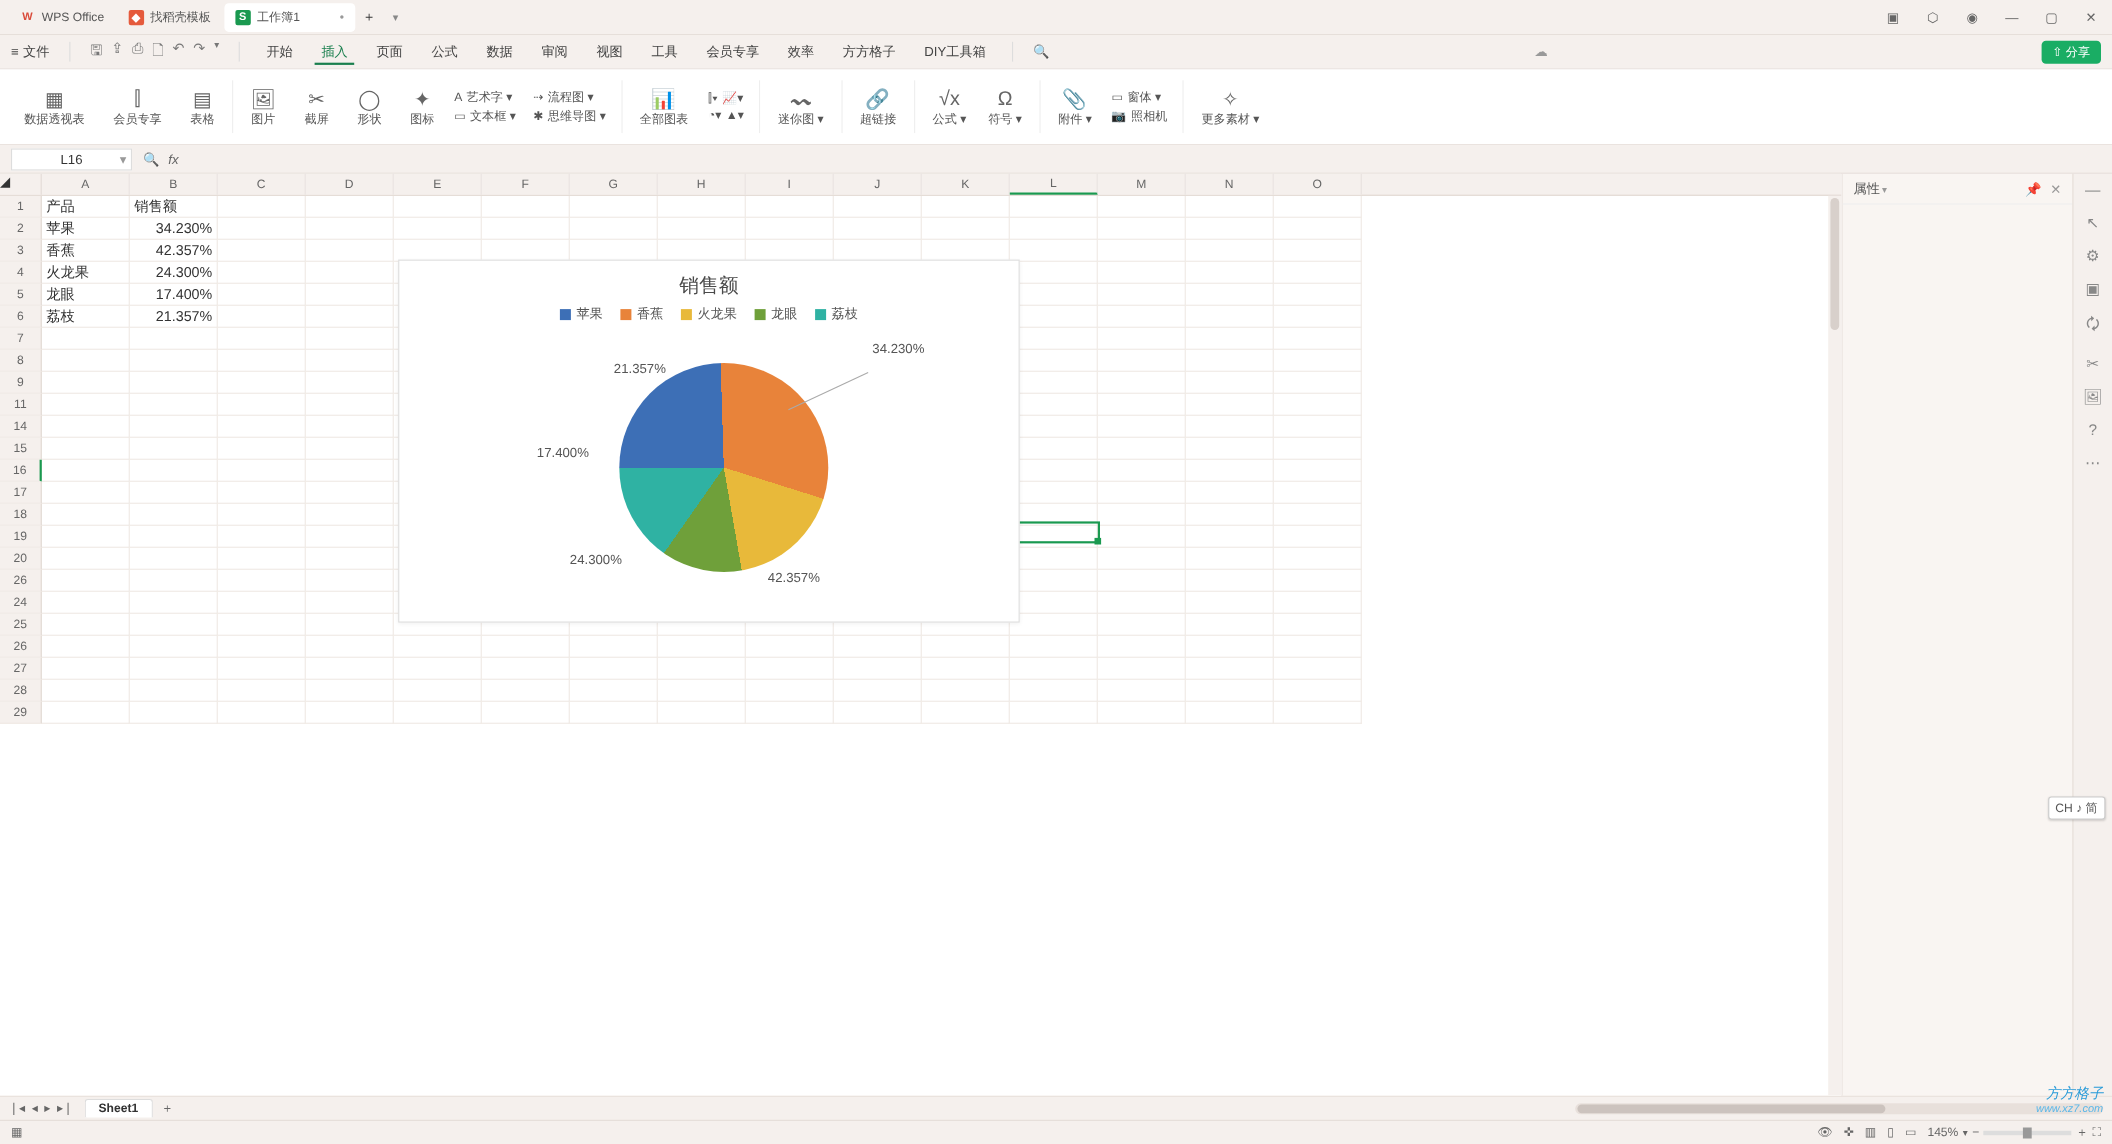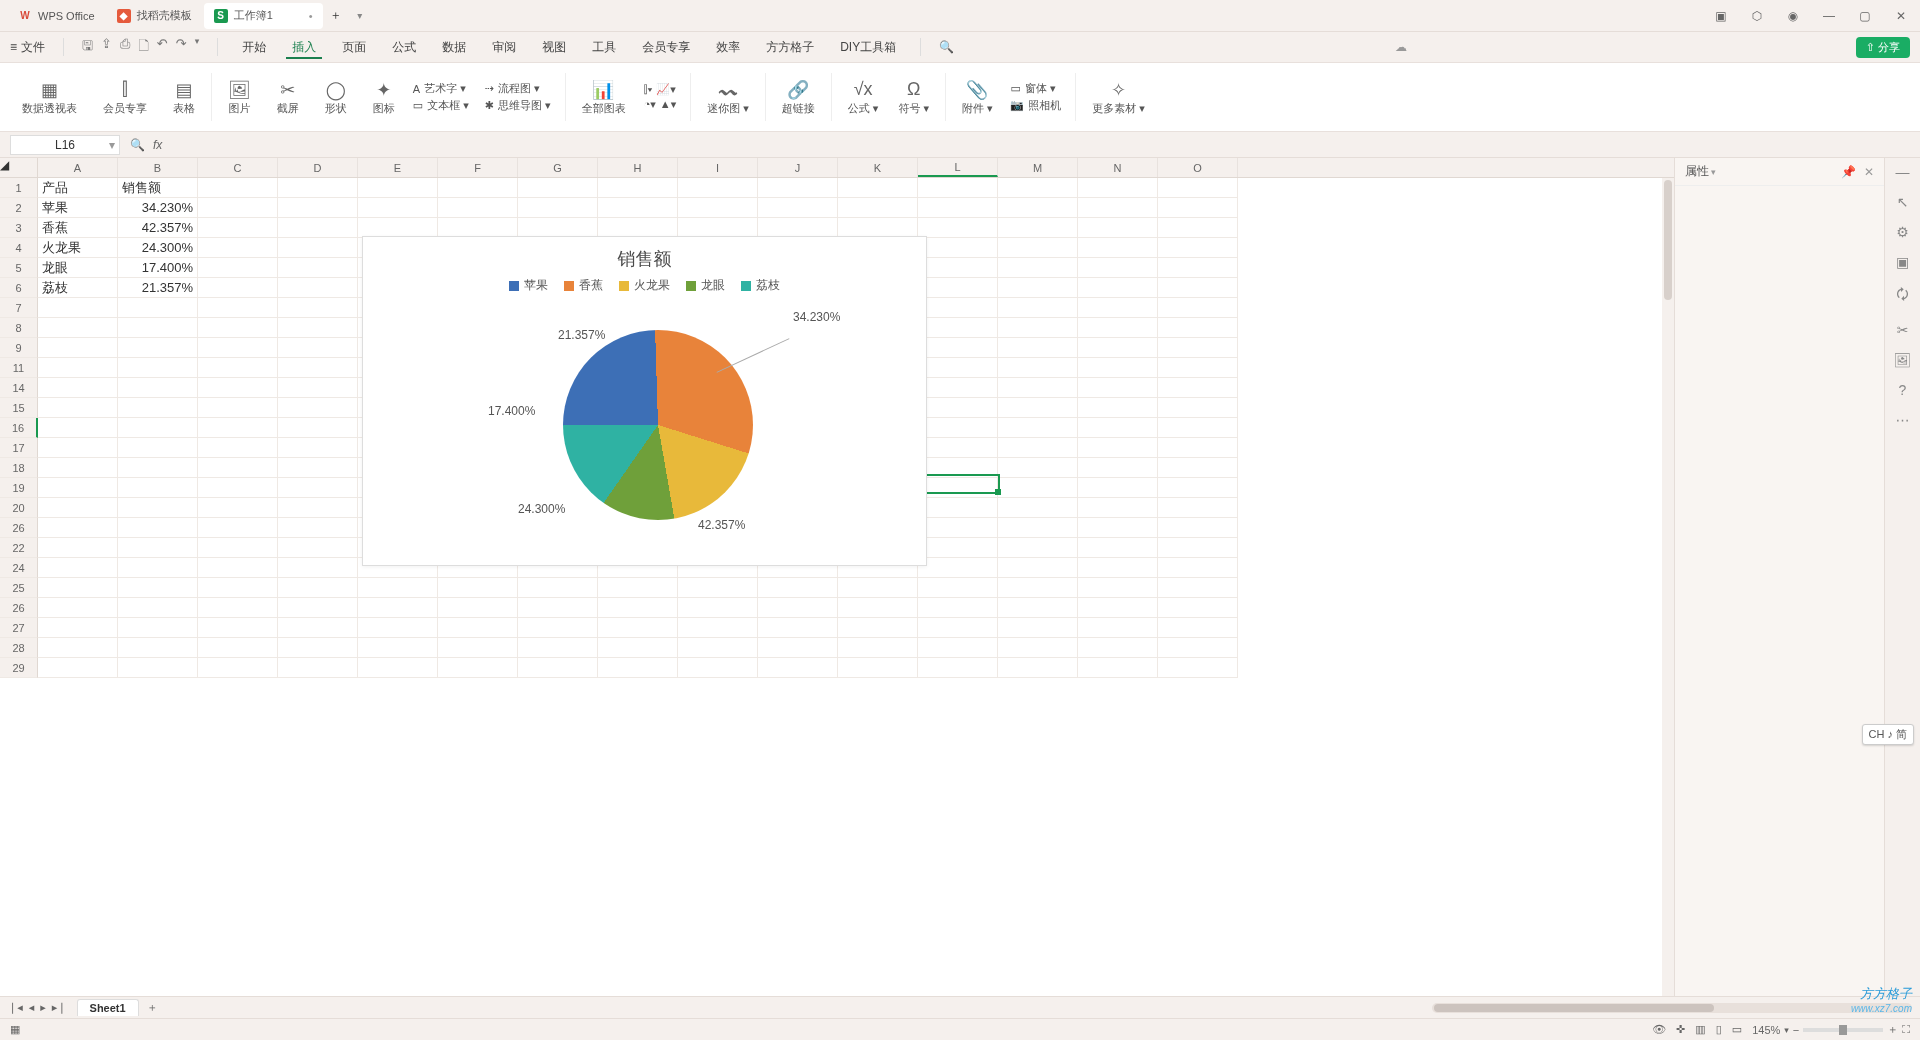--- a/index.html
+++ b/index.html
@@ -612,38 +612,20 @@
           <div class="cell" style="width: 80px;"></div>
           <div class="cell" style="width: 80px;"></div>
           <div class="cell" style="width: 80px;"></div>
           <div class="cell" style="width: 80px;"></div>
           <div class="cell" style="width: 80px;"></div>
           <div class="cell" style="width: 80px;"></div>
           <div class="cell" style="width: 80px;"></div>
         </div>
         <div class="row">
           <div class="rh">26</div>
-          <div class="cell" style="width: 80px;"></div>
-          <div class="cell" style="width: 80px;"></div>
-          <div class="cell" style="width: 80px;"></div>
-          <div class="cell" style="width: 80px;"></div>
-          <div class="cell" style="width: 80px;"></div>
-          <div class="cell" style="width: 80px;"></div>
-          <div class="cell" style="width: 80px;"></div>
-          <div class="cell" style="width: 80px;"></div>
-          <div class="cell" style="width: 80px;"></div>
-          <div class="cell" style="width: 80px;"></div>
-          <div class="cell" style="width: 80px;"></div>
-          <div class="cell" style="width: 80px;"></div>
-          <div class="cell" style="width: 80px;"></div>
-          <div class="cell" style="width: 80px;"></div>
-          <div class="cell" style="width: 80px;"></div>
-        </div>
-        <div class="row">
-          <div class="rh">22</div>
           <div class="cell" style="width: 80px;"></div>
           <div class="cell" style="width: 80px;"></div>
           <div class="cell" style="width: 80px;"></div>
           <div class="cell" style="width: 80px;"></div>
           <div class="cell" style="width: 80px;"></div>
           <div class="cell" style="width: 80px;"></div>
           <div class="cell" style="width: 80px;"></div>
           <div class="cell" style="width: 80px;"></div>
           <div class="cell" style="width: 80px;"></div>
           <div class="cell" style="width: 80px;"></div>

